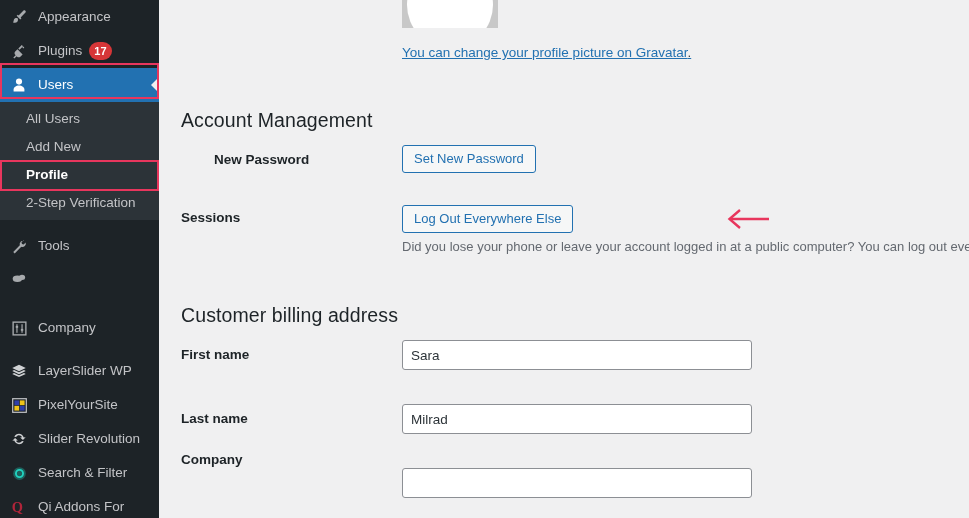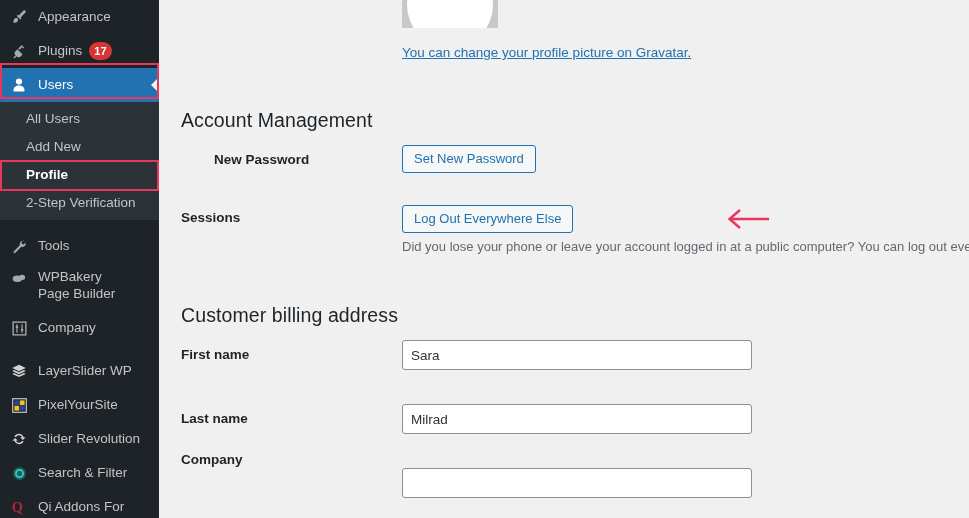--- a/index.html
+++ b/index.html
@@ -294,21 +294,20 @@
       <span class="mi-label">Tools</span>
     </div>
 
     <div class="menu-item two-line">
       <span class="ic">
         <svg width="18" height="18" viewBox="0 0 20 20" fill="#a7aaad">
           <ellipse cx="8.2" cy="9.6" rx="5.2" ry="3.6"></ellipse>
           <ellipse cx="13.4" cy="8.2" rx="3.4" ry="2.8"></ellipse>
         </svg>
       </span>
-      <span class="mi-label">WPBakery Page Builder</span>
     </div>
 
     <div class="menu-item">
       <span class="ic">
         <svg width="17" height="17" viewBox="0 0 20 20">
           <rect x="2.5" y="2.5" width="15" height="15" fill="none" stroke="#a7aaad" stroke-width="1.6"></rect>
           <line x1="7" y1="5" x2="7" y2="15" stroke="#a7aaad" stroke-width="1.4"></line>
           <line x1="13" y1="5" x2="13" y2="15" stroke="#a7aaad" stroke-width="1.4"></line>
           <rect x="5.6" y="7" width="2.8" height="2.2" fill="#a7aaad"></rect>
           <rect x="11.6" y="10.5" width="2.8" height="2.2" fill="#a7aaad"></rect>

